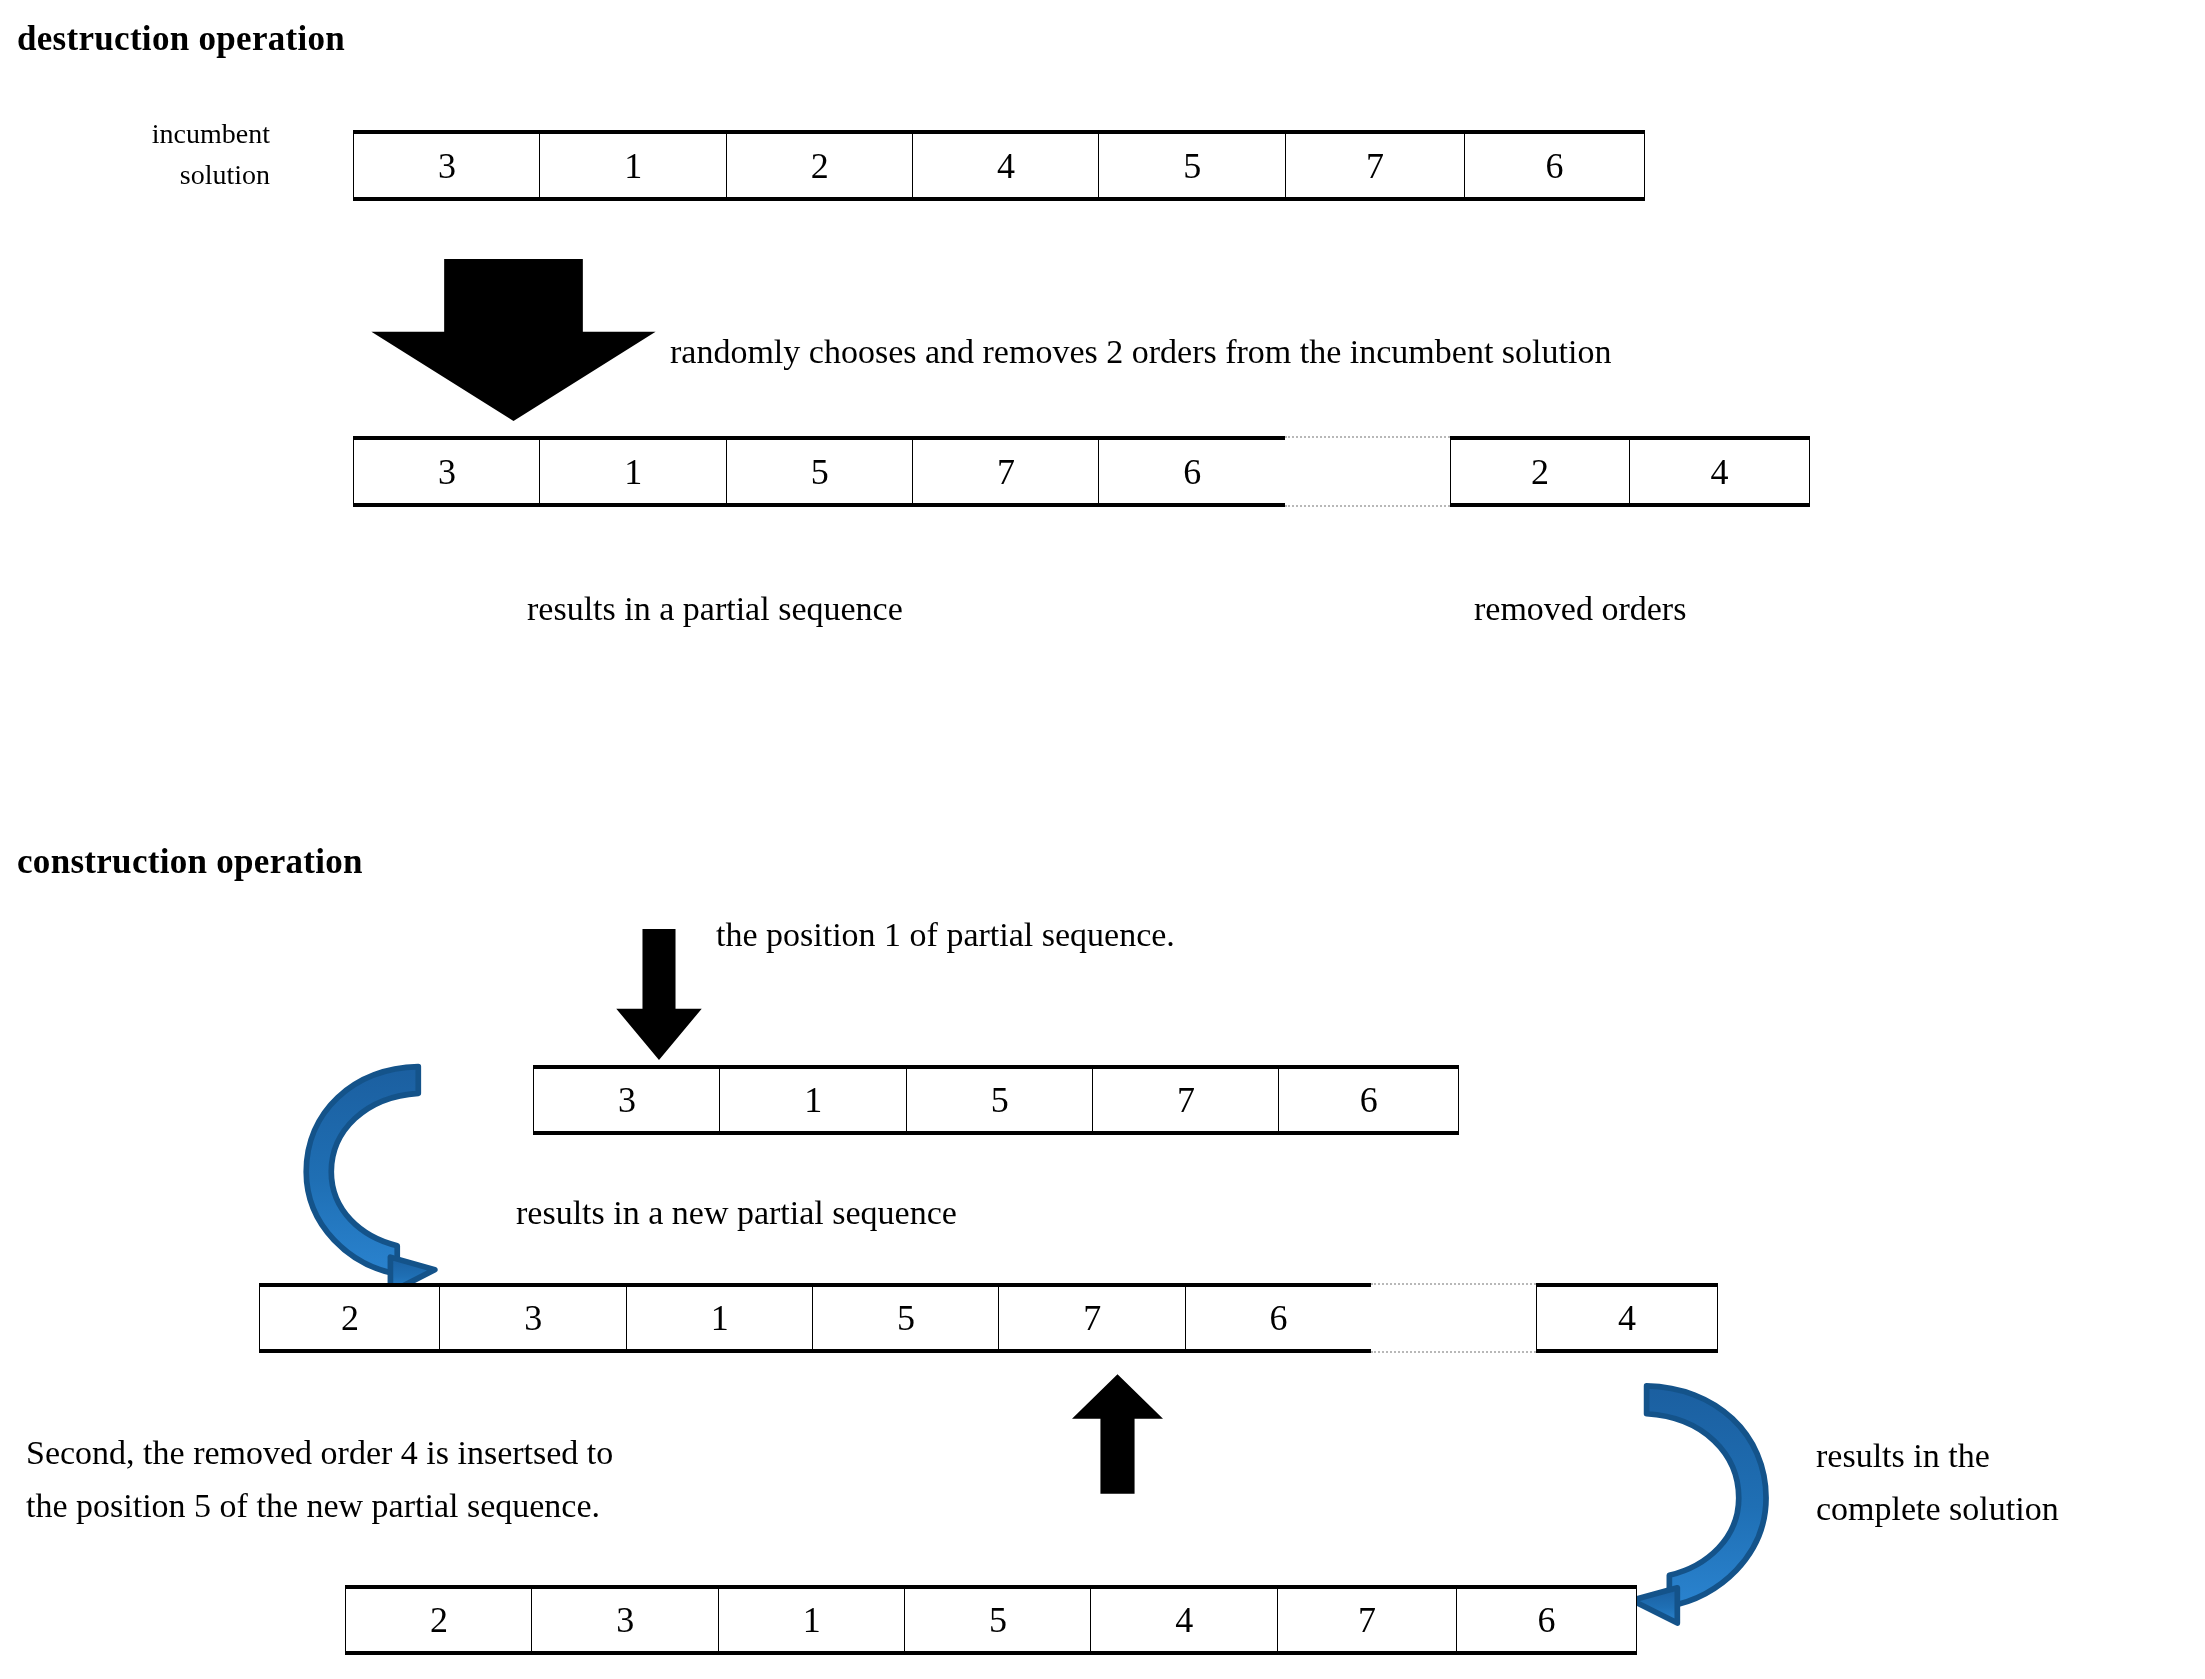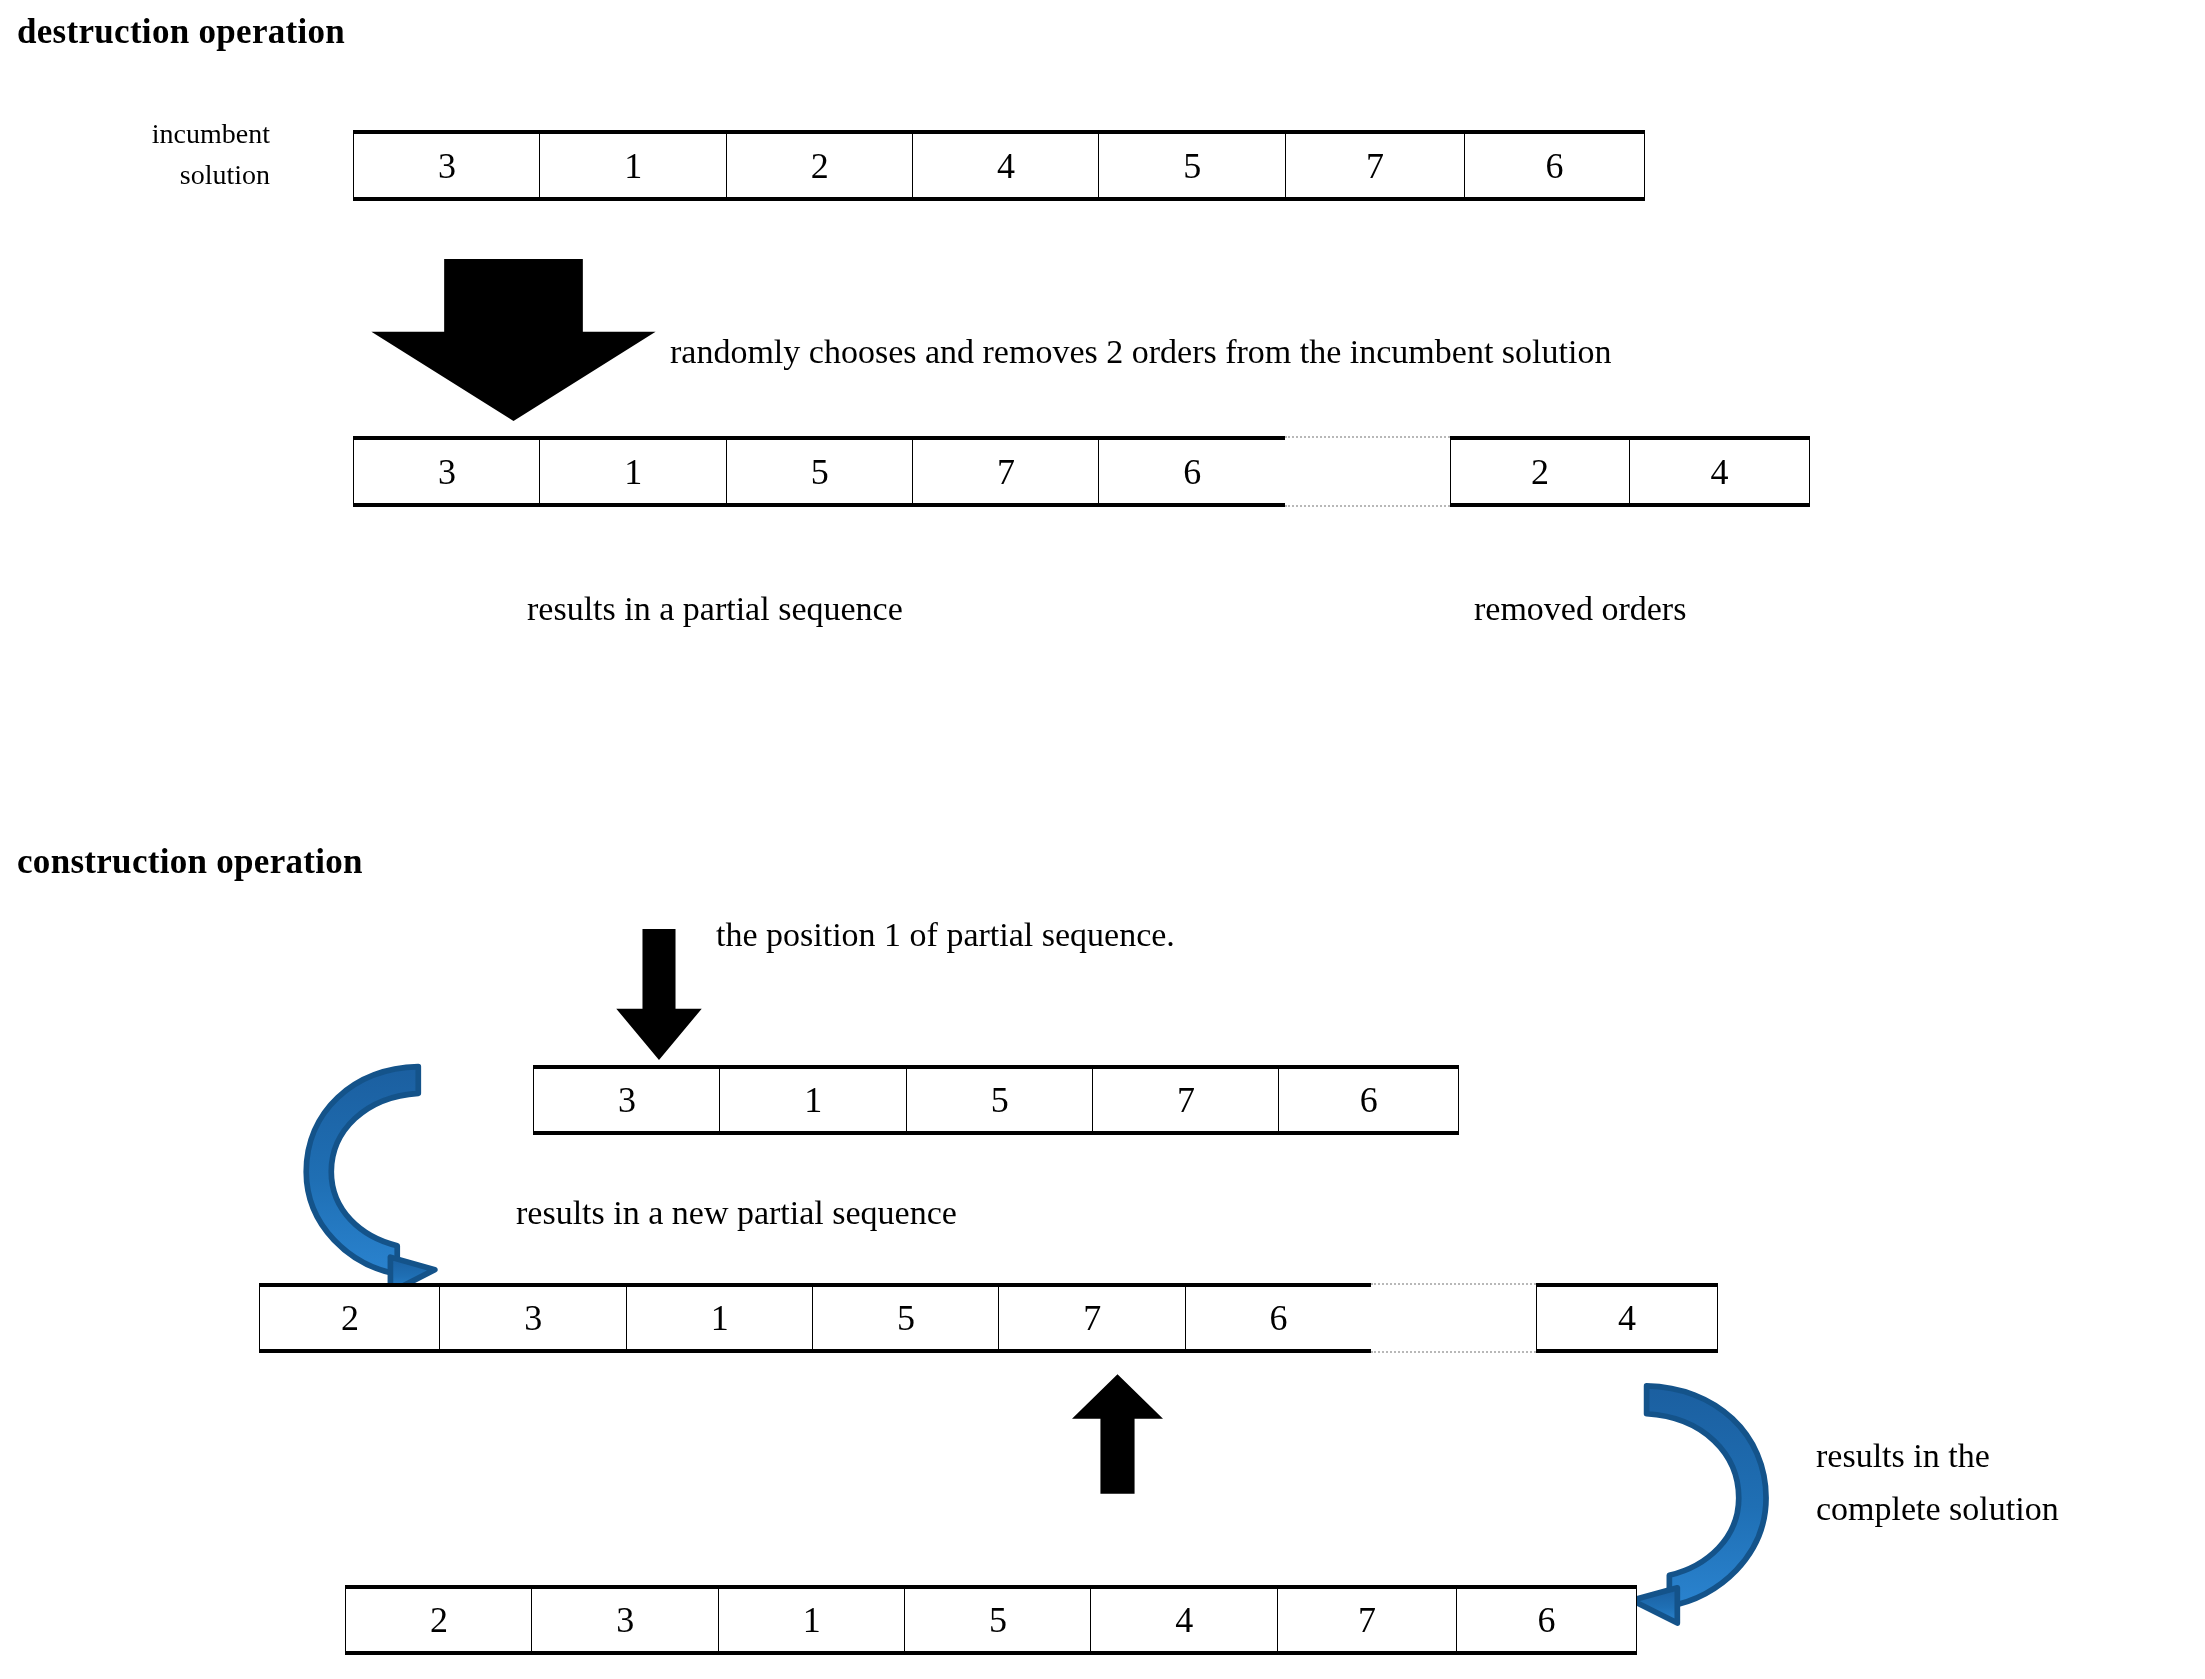--- a/index.html
+++ b/index.html
@@ -81,21 +81,21 @@
 
   
   .arrow-blue { position: absolute; }
   .arrow-blue svg { display: block; }
 </style>
 </head>
 <body>
 
 <div id="page">
 
-  <div class="section-title" style="left:17px; top:13px;text-align:center;">destruction operation</div>
+  <div class="section-title" style="left:17px; top:20px;text-align:center;">destruction operation</div>
 
   <div class="side-label" style="left:31px; top:114px; width:239px;">
     <div>incumbent</div>
     <div>solution</div>
   </div>
 
   <div class="seq" style="left:353px; top:130px; height:63px;">
     <div class="cell" style="width:188px;">3</div>
     <div class="cell" style="width:188px;">1</div>
     <div class="cell" style="width:188px;">2</div>
@@ -180,20 +180,24 @@
     <div class="gap" style="width:165px;"></div>
     <div class="cell" style="width:182px;">4</div>
   </div>
 
   <div class="arrow-black" style="left:1072px; top:1374px;">
     <svg width="91" height="120" viewBox="0 0 160 210">
       <polygon points="80,0 160,78 110,78 110,210 50,210 50,78 0,78" fill="#000000"></polygon>
     </svg>
   </div>
 
+  <div class="caption" style="left:26px; top:1414px;">
+    <div>Second, the removed order 4 is insertsed to</div>
+    <div>the position 5 of the new partial sequence.</div>
+  </div>
 
   <div class="arrow-blue" style="left:1625px; top:1377px;">
     <svg width="182" height="251" viewBox="0 0 320 440">
       <defs>
         <linearGradient id="blueGradB" x1="0" y1="0" x2="0" y2="1">
           <stop offset="0%" stop-color="#1B5FA0"></stop>
           <stop offset="55%" stop-color="#1F6FB4"></stop>
           <stop offset="100%" stop-color="#2A83CF"></stop>
         </linearGradient>
       </defs>

